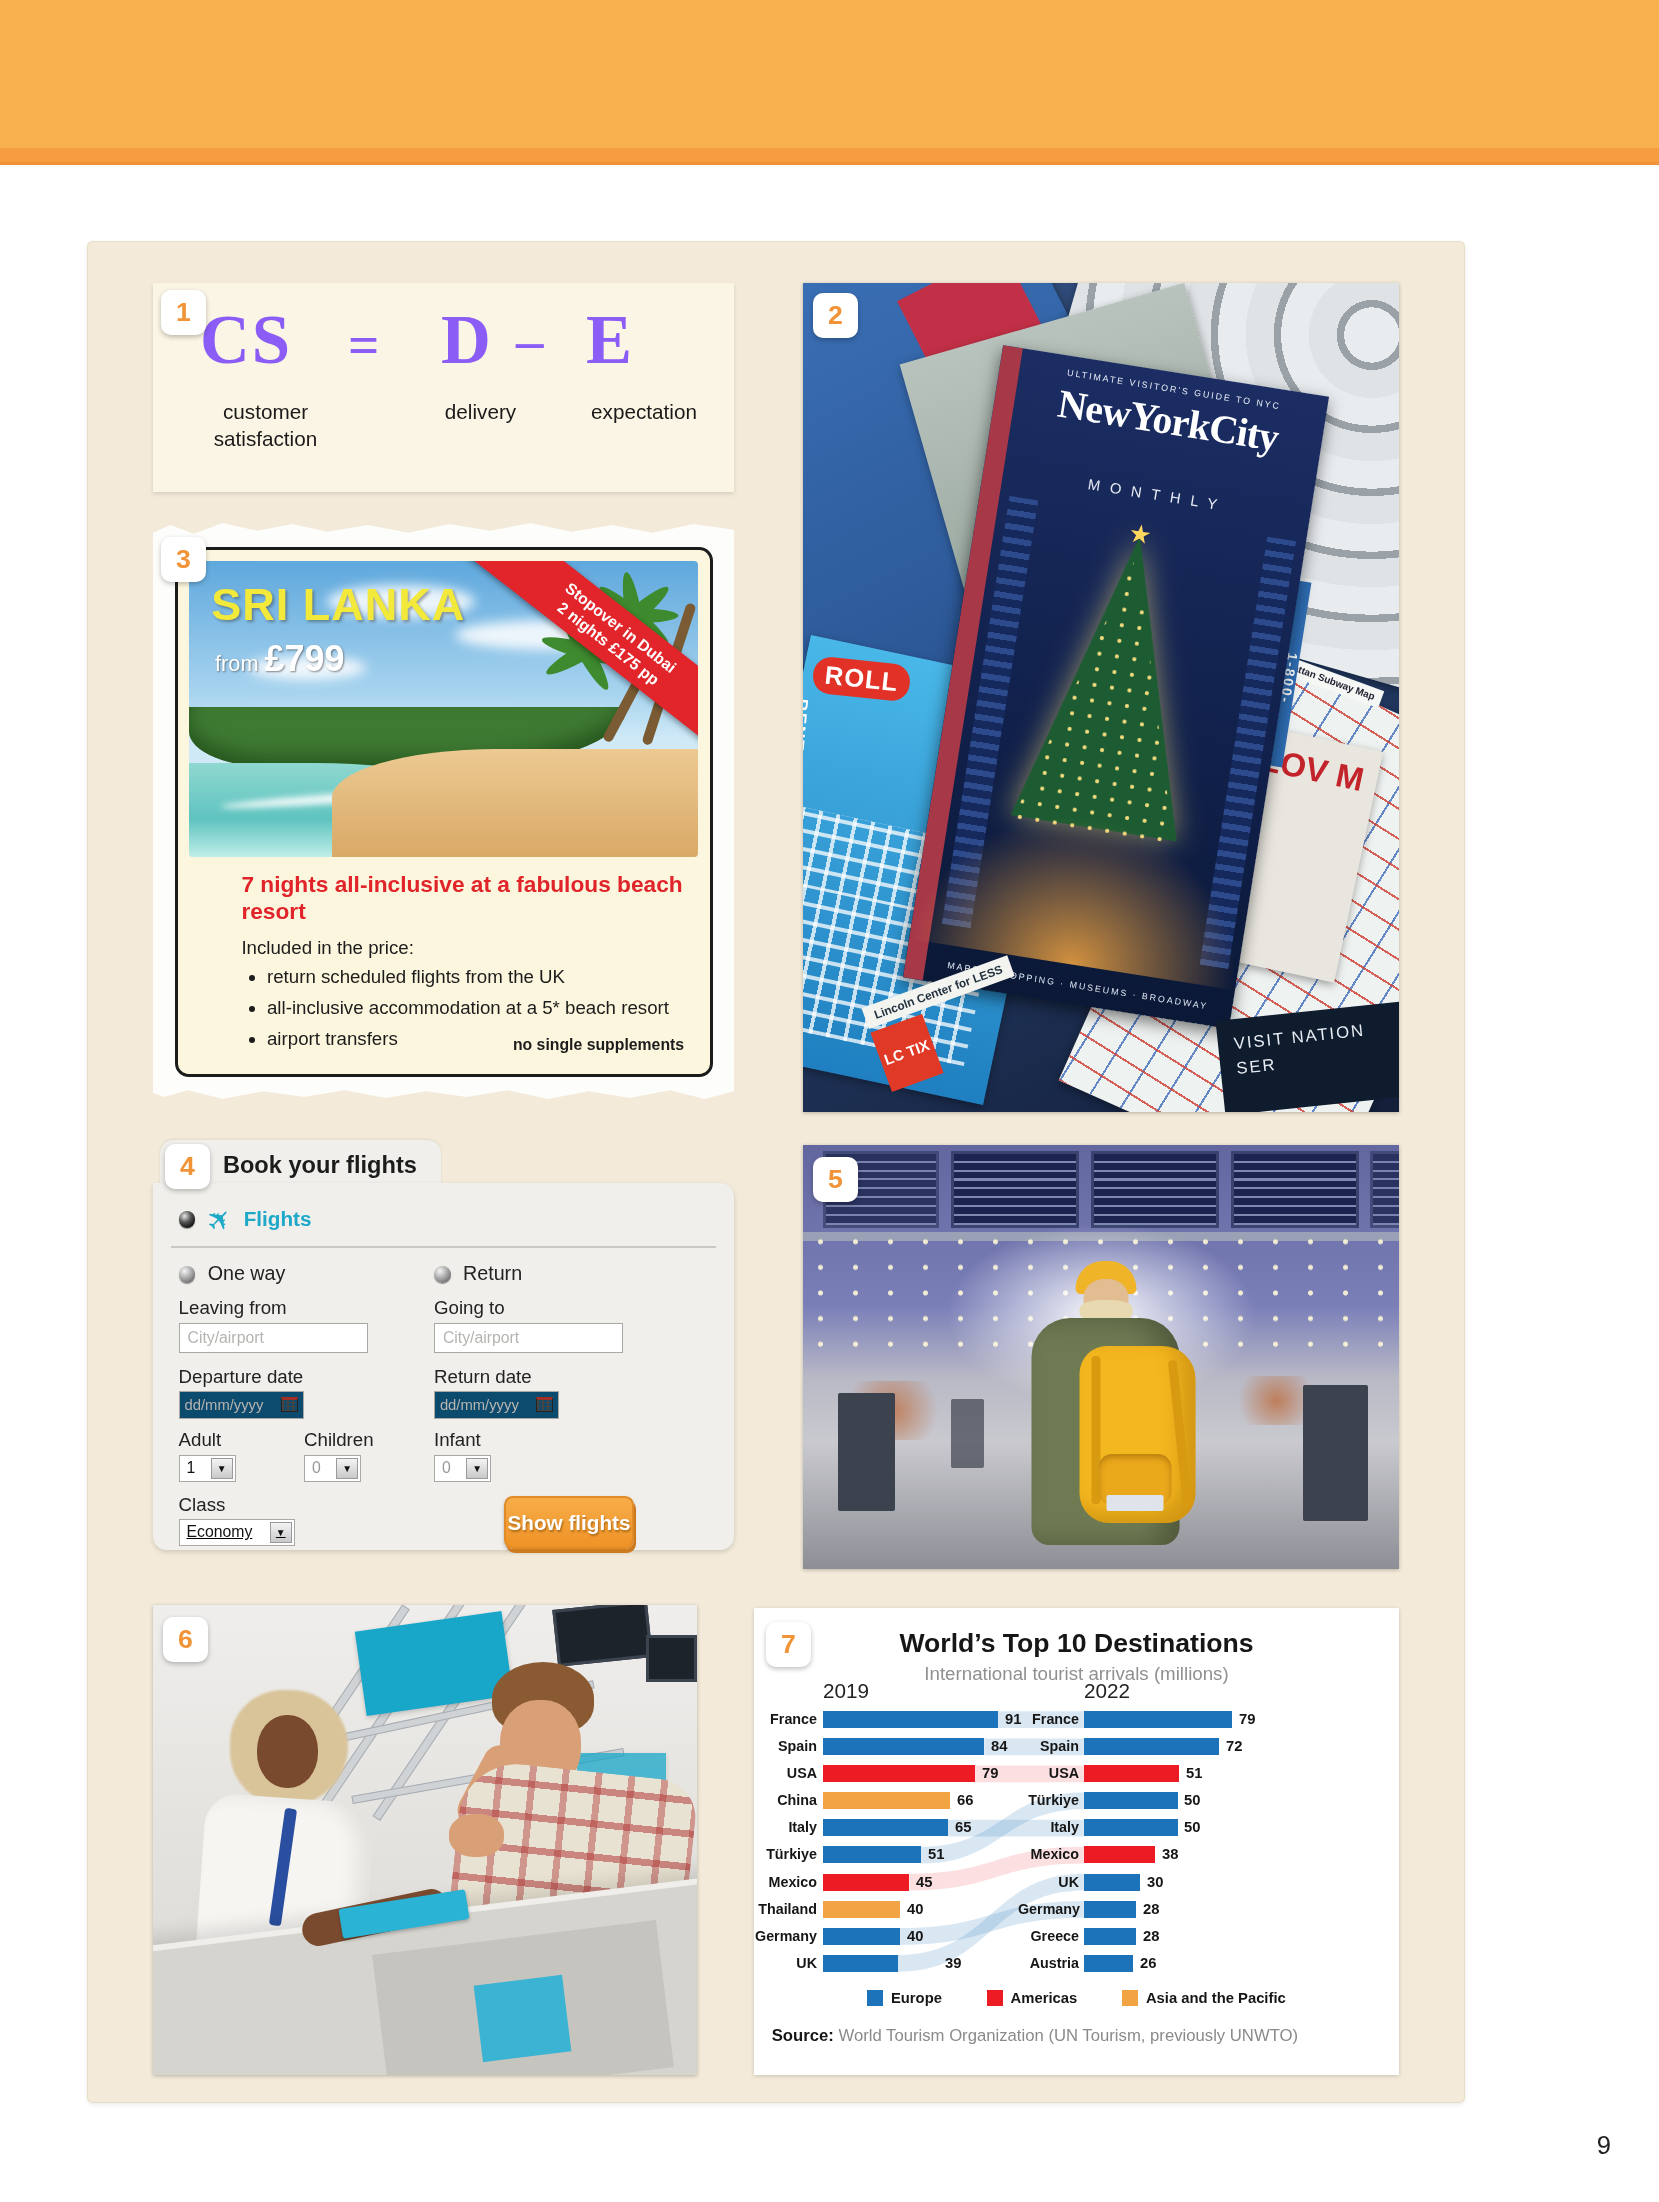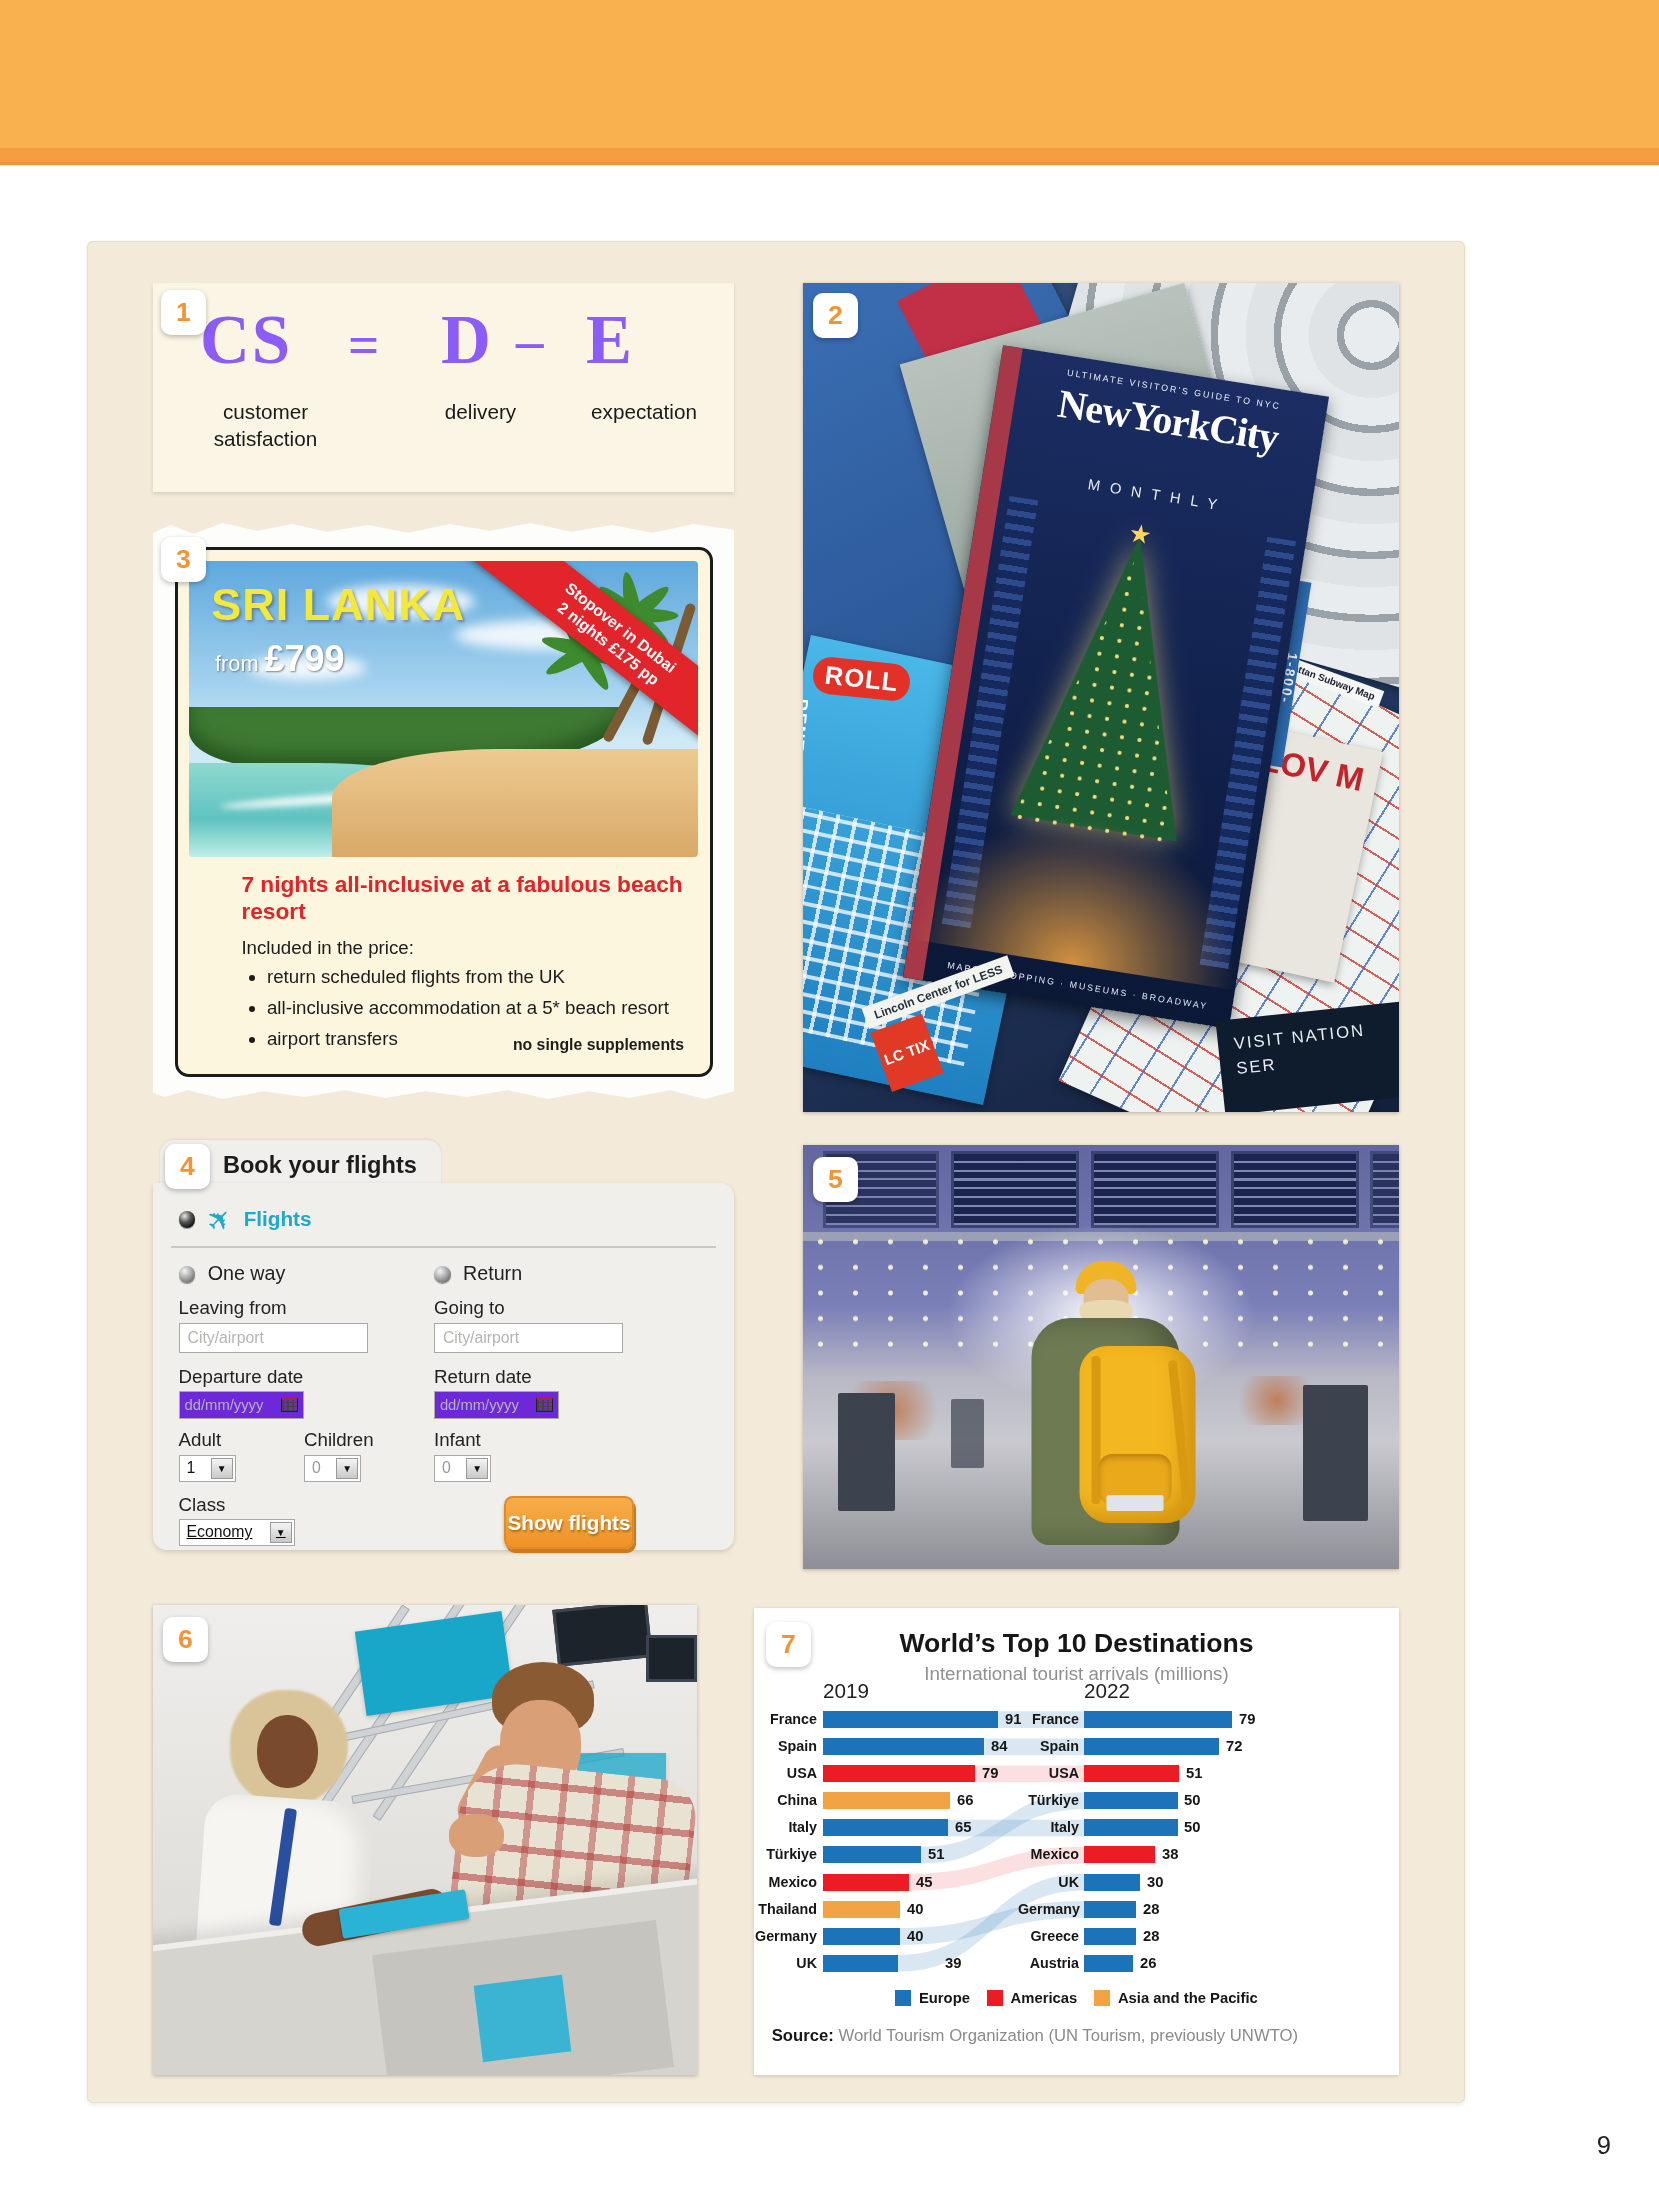--- a/index.html
+++ b/index.html
@@ -157,21 +157,21 @@
   .radio.sel { background:radial-gradient(circle at 35% 30%, #e8e8e8, #555 40%, #141414 75%); }
   .fl-row { position:absolute; left:25.6px; top:21.7px; display:flex; align-items:center; gap:11.8px; }
   .plane-icon { color:#1fa9c9; font-size:29.6px; display:inline-block; transform:rotate(-45deg); line-height:1; }
   .fl-label { color:#1fa9c9; font-weight:bold; font-size:20.7px; }
   .divider { position:absolute; left:17.7px; right:17.7px; top:63px; height:2px; background:#c9c8c4; }
   .f-label { position:absolute; font-size:18.7px; color:#222; }
   .f-radio-label { font-size:19.7px; color:#222; margin-left:7.9px; }
   .txt-input { position:absolute; height:29.6px; border:1px solid #a9a8a4; background:#fff; font-size:15.8px;
     color:#333; padding:0 7.9px; font-family:"Liberation Sans", sans-serif; }
   .txt-input::placeholder { color:#b5b4b0; }
-  .date-wrap { position:absolute; width:125px; height:27.6px; border:1px solid #a9a8a4; background:#6d28d9;
+  .date-wrap { position:absolute; width:125px; height:27.6px; border:1px solid #a9a8a4; background:#0c4a6e;
     display:flex; align-items:center; padding:0 4.9px; }
   .date-wrap .ph { color:#b5b4b0; font-size:14.8px; flex:1; }
   .cal-icon { width:16.7px; height:14.8px; border:1px solid #222; border-top:3.9px solid #a03026; position:relative;
     background:repeating-linear-gradient(90deg,#444 0 2px, transparent 2px 4.9px),
       repeating-linear-gradient(0deg,#444 0 1px, transparent 1px 3.9px); }
   .select { position:absolute; height:26.6px; border:1px solid #a9a8a4; background:#fff;
     display:flex; align-items:center; }
   .select .val { flex:1; font-size:15.8px; color:#111; padding:0 6.9px; }
   .select .val.muted { color:#999; }
   .select .btn { width:21.7px; height:20.7px; margin-right:2px; background:linear-gradient(#f4f4f4,#c9c9c9);
@@ -252,21 +252,21 @@
   .chart-title { position:absolute; left:0; top:19.7px; width:100%; text-align:center; font-weight:bold;
     font-size:26.6px; color:#161616; }
   .chart-subtitle { position:absolute; left:0; top:55px; width:100%; text-align:center; font-size:18.7px; color:#909090; }
   .chart-year { position:absolute; top:71px; font-size:20.7px; color:#222; }
   .chart-body { position:absolute; left:0; top:98px; width:529px; height:282px; }
   .chart-body svg { position:absolute; left:0; top:0; }
   .c-row { position:absolute; left:0; width:645px; height:26.6px; }
   .c-label { position:absolute; top:4.9px; font-weight:bold; font-size:14.3px; color:#161616; text-align:right; }
   .c-bar { position:absolute; top:4.9px; height:16.7px; }
   .c-val { position:absolute; top:4.9px; font-weight:bold; font-size:14.8px; color:#161616; }
-  .chart-legend { position:absolute; left:0; top:382px; width:100%; display:flex; justify-content:center; gap:17px; }
+  .chart-legend { position:absolute; left:0; top:382px; width:100%; display:flex; justify-content:center; gap:45px; }
   .leg-item { display:flex; align-items:center; gap:7.9px; font-weight:bold; font-size:14.8px; color:#161616; }
   .leg-swatch { width:15.8px; height:15.8px; }
   .chart-source { position:absolute; left:17.7px; top:418px; font-size:16.7px; color:#8a8a8a; }
   .chart-source b { color:#161616; }
 
   .page-number { position:absolute; right:49px; bottom:43px; font-size:25.6px; color:#222; }
 </style>
 </head>
 <body>
 

